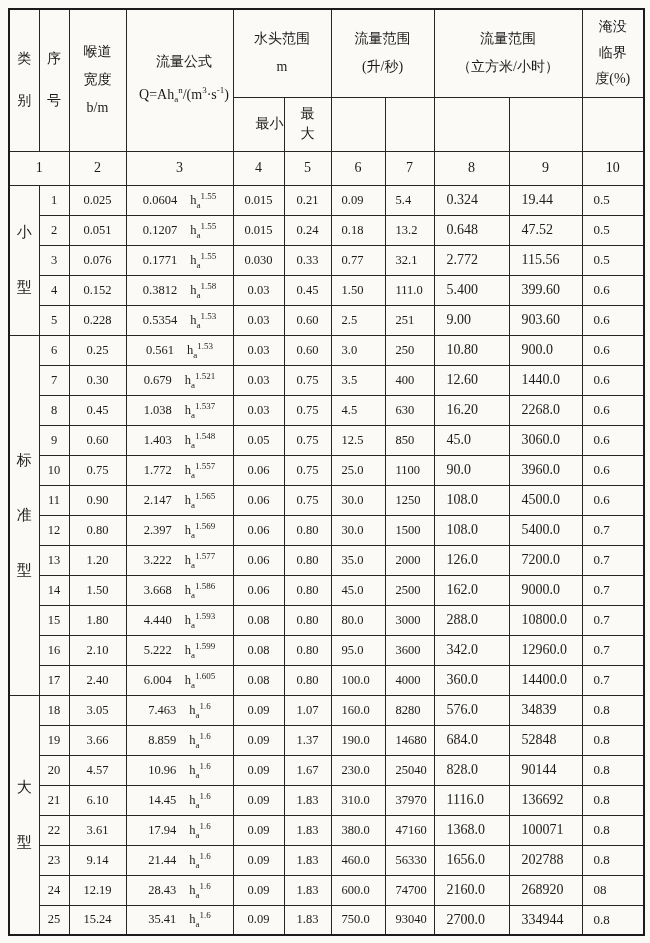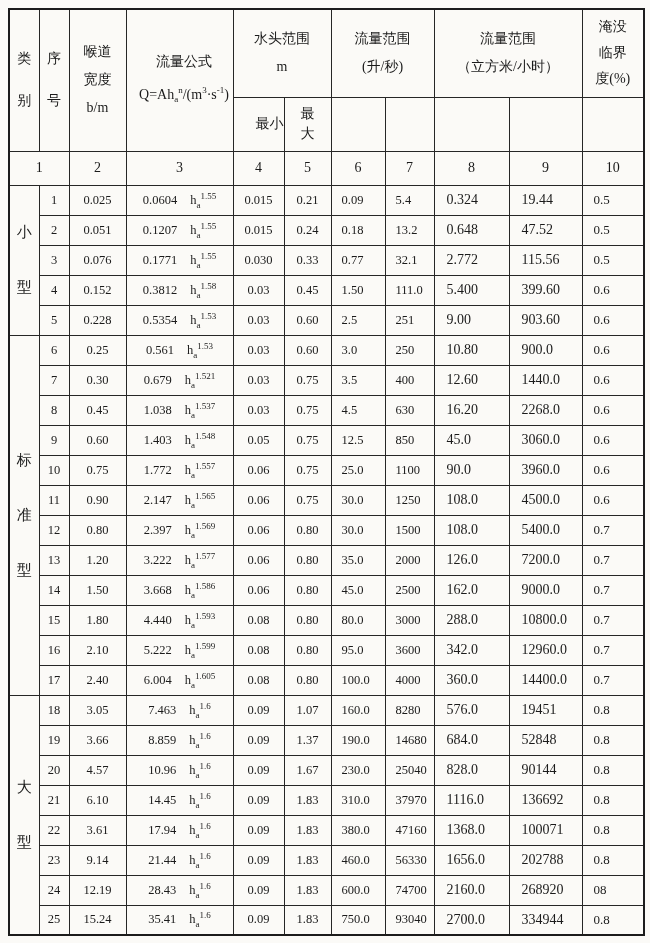--- a/index.html
+++ b/index.html
@@ -440,21 +440,21 @@
             <div class="fwrap">
               <span>7.463</span>
               <span><span>h</span><sub>a</sub><sup>1.6</sup></span>
             </div>
           </td>
           <td>0.09</td>
           <td>1.07</td>
           <td class="al">160.0</td>
           <td class="al">8280</td>
           <td class="big">576.0</td>
-          <td class="big">19451</td>
+          <td class="big">34839</td>
           <td class="subm">0.8</td>
         </tr>
         <tr>
           <td>19</td>
           <td>3.66</td>
           <td class="fcell">
             <div class="fwrap">
               <span>8.859</span>
               <span><span>h</span><sub>a</sub><sup>1.6</sup></span>
             </div>

